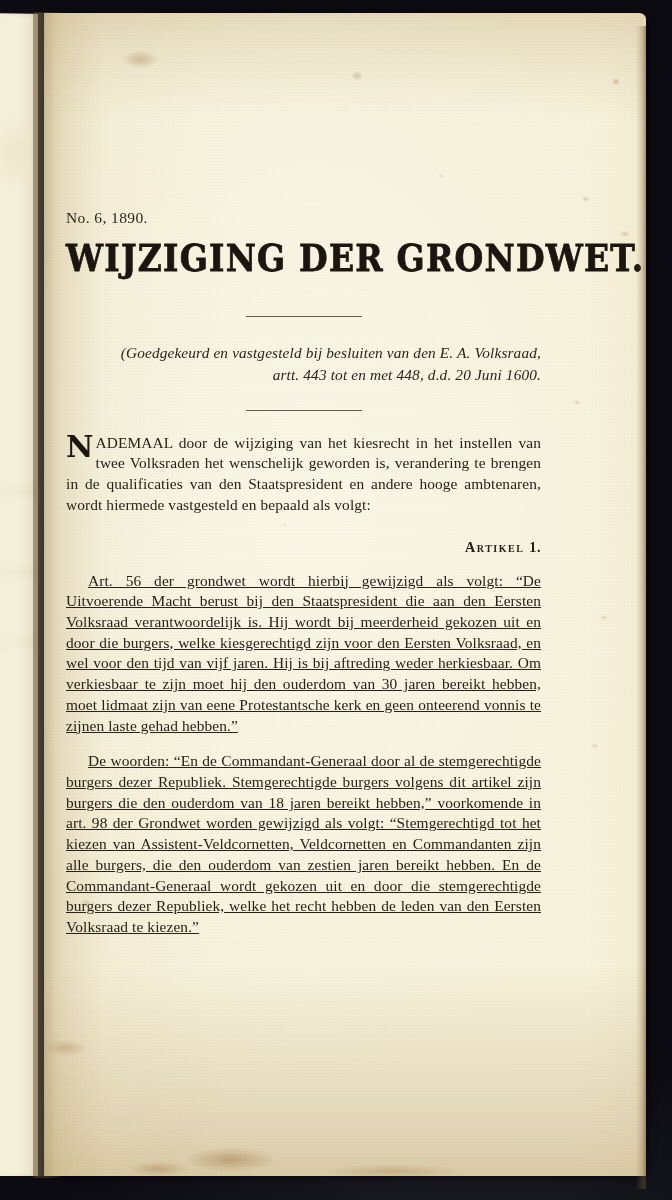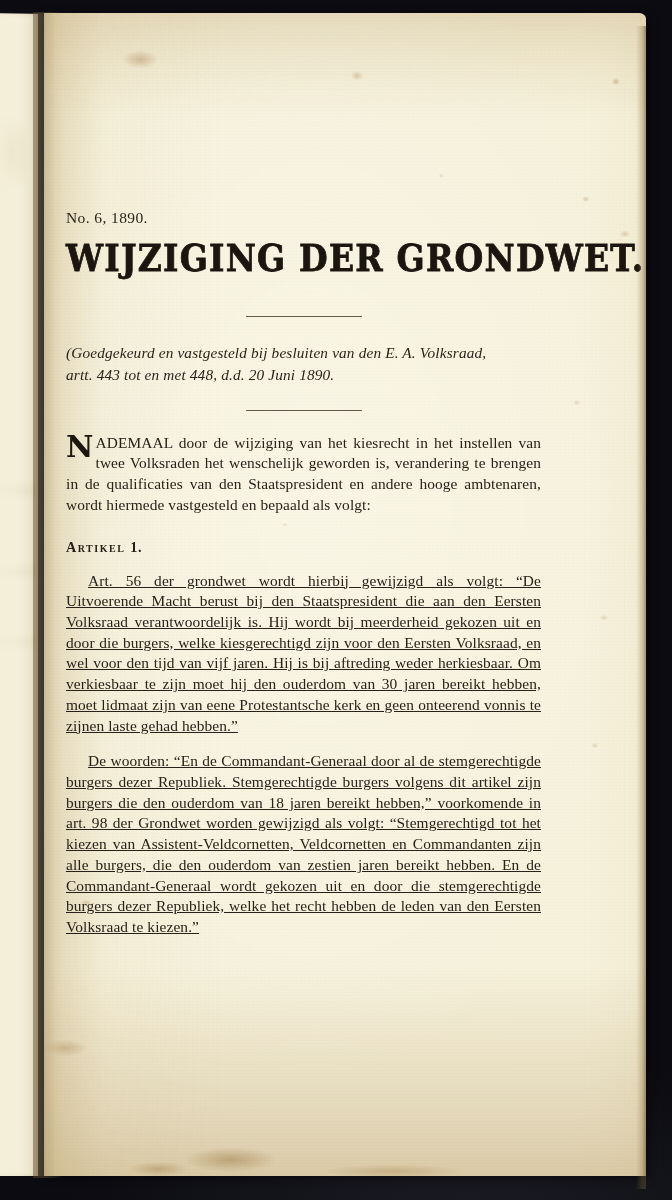--- a/index.html
+++ b/index.html
@@ -154,21 +154,21 @@
     height: 0;
     margin: 0 auto;
     border-top: 1.6px solid #4a4034;
     opacity: 0.85;
   }
   .rule-1 { margin-top: 41px; }
   .rule-2 { margin-top: 23px; }
 
   .subtitle {
     margin: 25px 0 0 0;
-    text-align: left;
+    text-align: right;
     font-family: "Liberation Serif", serif;
     font-style: italic;
     font-size: 15.3px;
     line-height: 1.46;
     color: #2a231a;
     letter-spacing: 0.15px;
   }
 
   .body-p {
     margin: 0;
@@ -186,21 +186,21 @@
     font-family: "DejaVu Serif", serif;
     font-weight: 700;
     font-size: 30px;
     line-height: 0.80;
     padding: 2px 2px 0 0;
     color: #1b160f;
   }
 
   .art-head {
     margin: 23px 0 0 0;
-    text-align: left;
+    text-align: right;
     font-size: 14.2px;
     font-variant: small-caps;
     letter-spacing: 1.5px;
     color: #241e16;
   }
   .art-head .num { font-variant: normal; letter-spacing: 0.5px; }
 
   .art-body { margin-top: 15px; text-indent: 22px; text-decoration: underline; }
 
   
@@ -261,21 +261,21 @@
     <div class="content">
 
       <p class="issue-line">No. 6, 1890.</p>
 
       <h1 class="title">WIJZIGING DER GRONDWET.</h1>
 
       <div class="rule rule-1"></div>
 
       <p class="subtitle">
         <span>(Goedgekeurd en vastgesteld bij besluiten van den E. A. Volksraad,</span><br>
-        <span>artt. 443 tot en met 448, d.d. 20 Juni 1890.</span>
+        <span>artt. 443 tot en met 448, d.d. 20 Juni 1600.</span>
       </p>
 
       <div class="rule rule-2"></div>
 
       <p class="body-p intro">
         <span class="dropcap">N</span><span>ADEMAAL door de wijziging van het kiesrecht in het instellen van twee Volksraden het wenschelijk geworden is, verandering te brengen in de qualificaties van den Staatspresident en andere hooge ambtenaren, wordt hiermede vastgesteld en bepaald als volgt:</span>
       </p>
 
       <h2 class="art-head">
         <span>Artikel</span>

